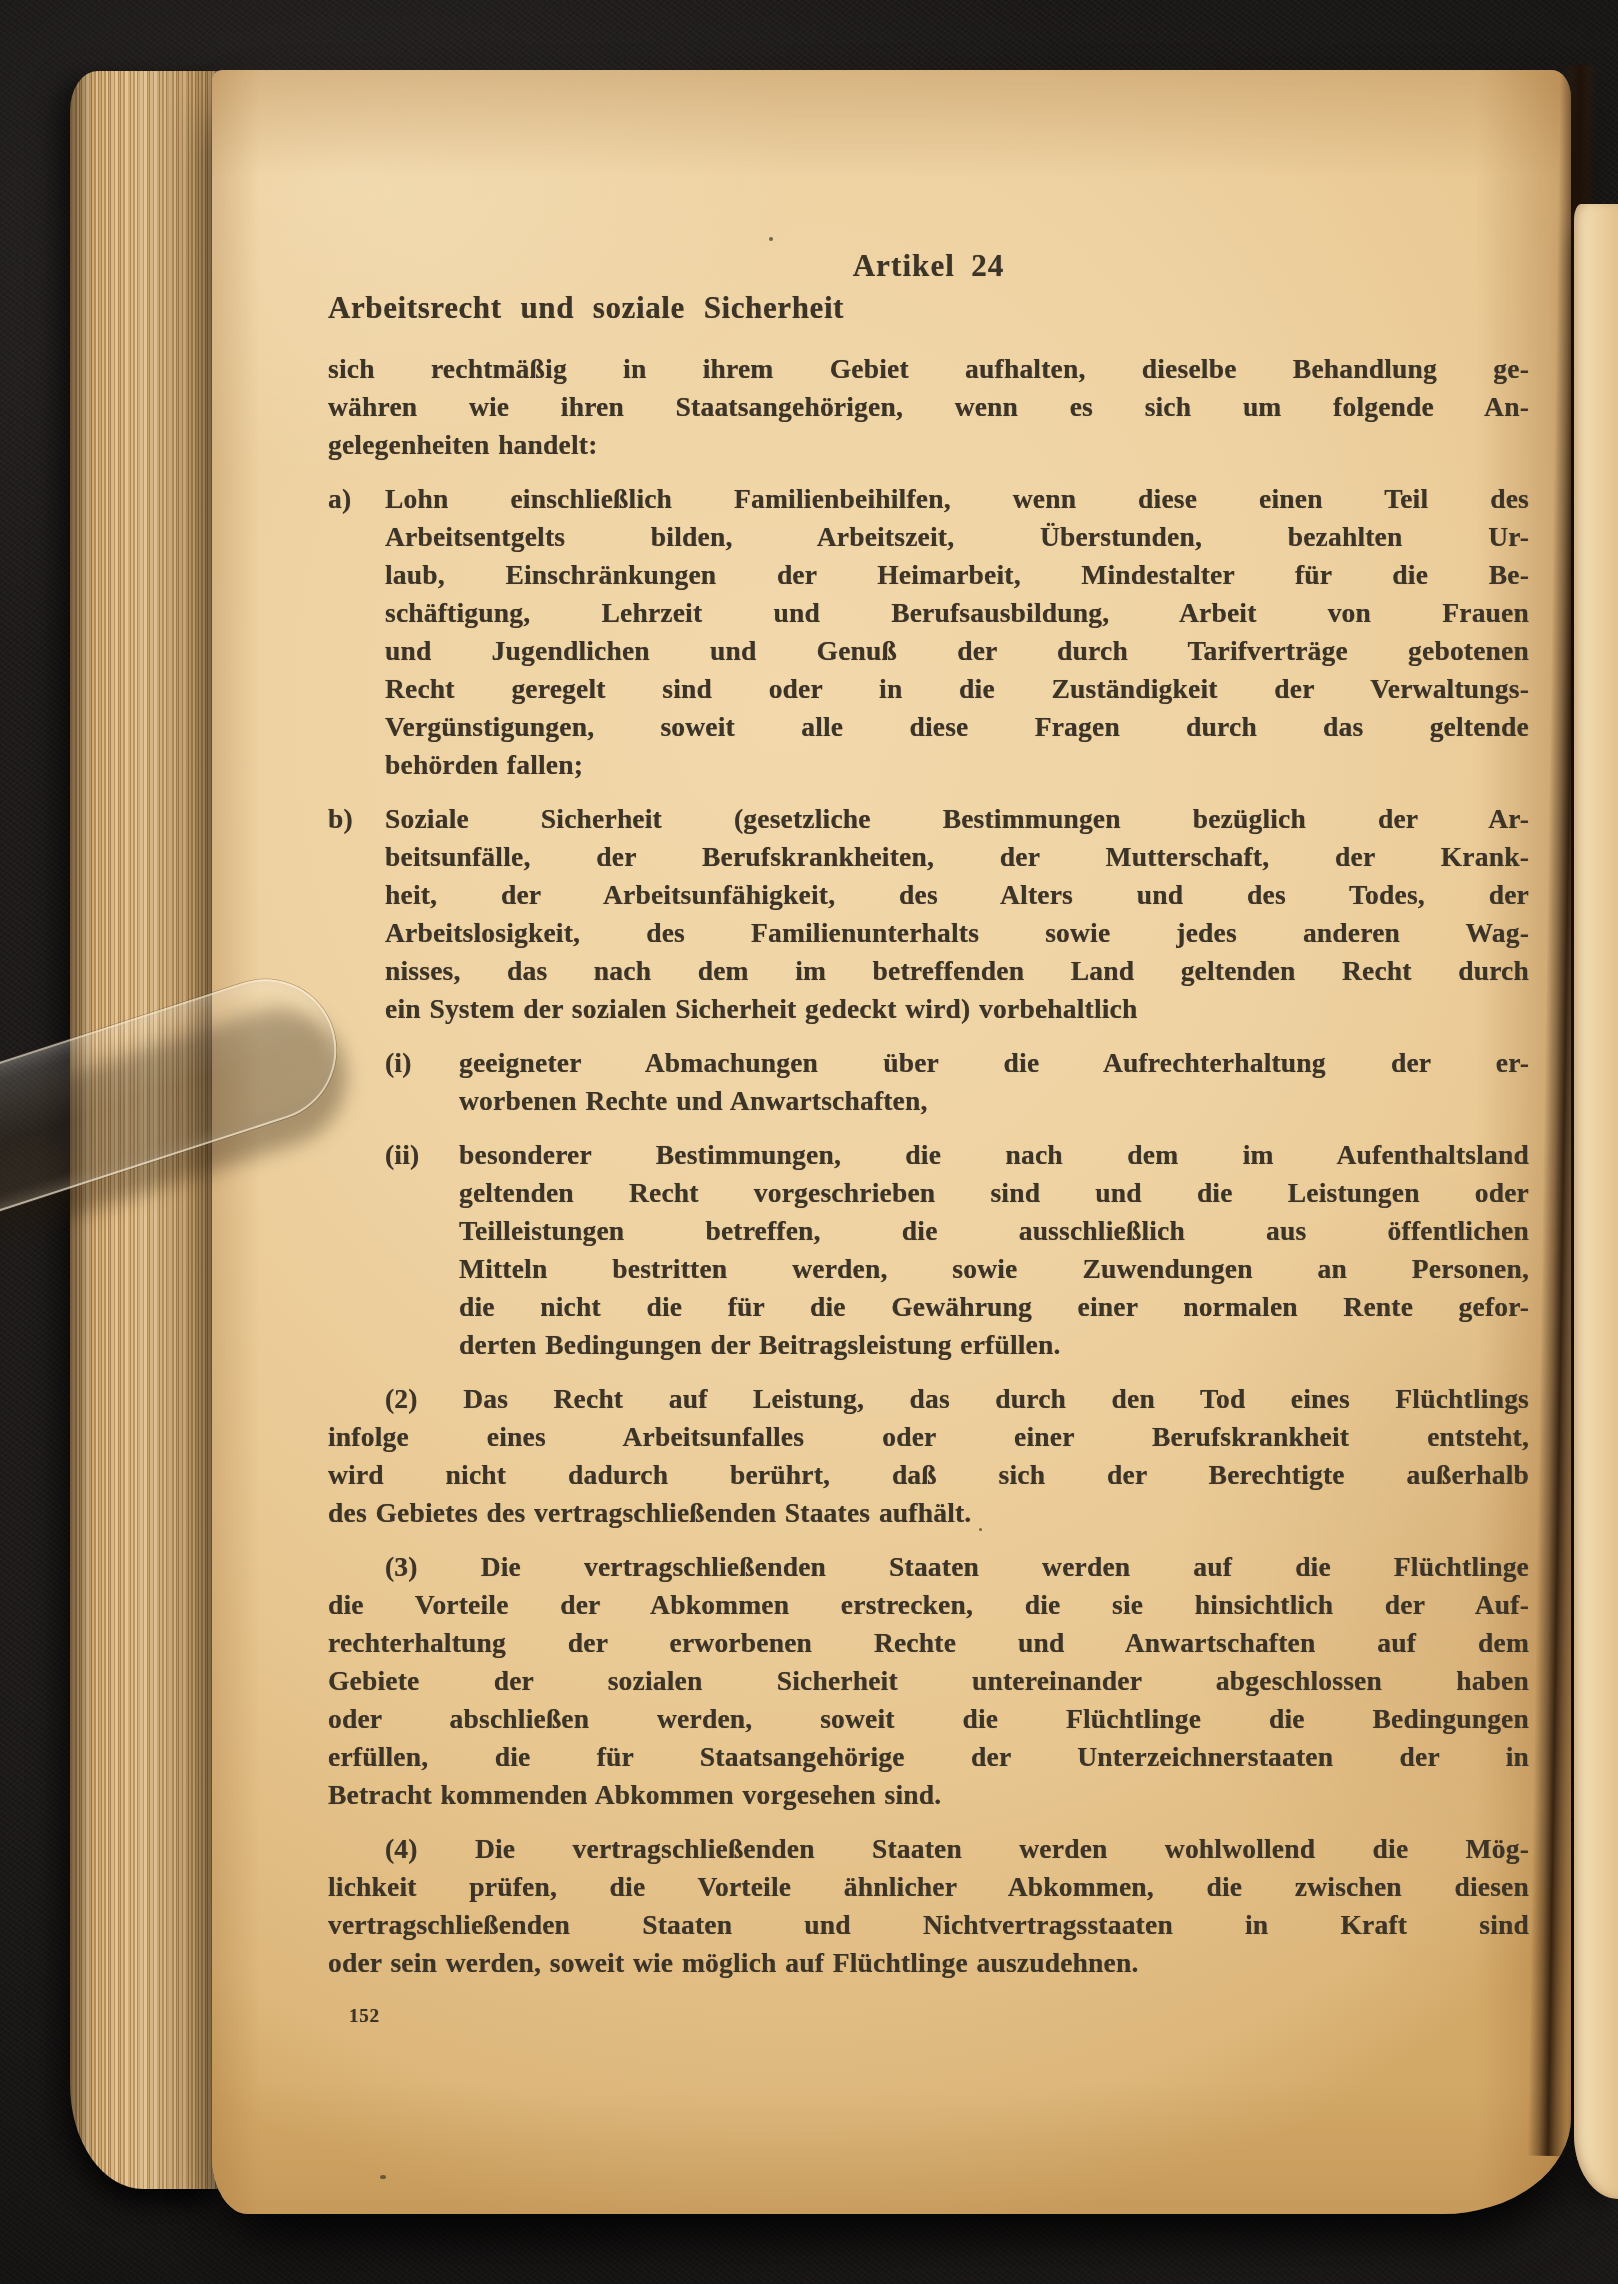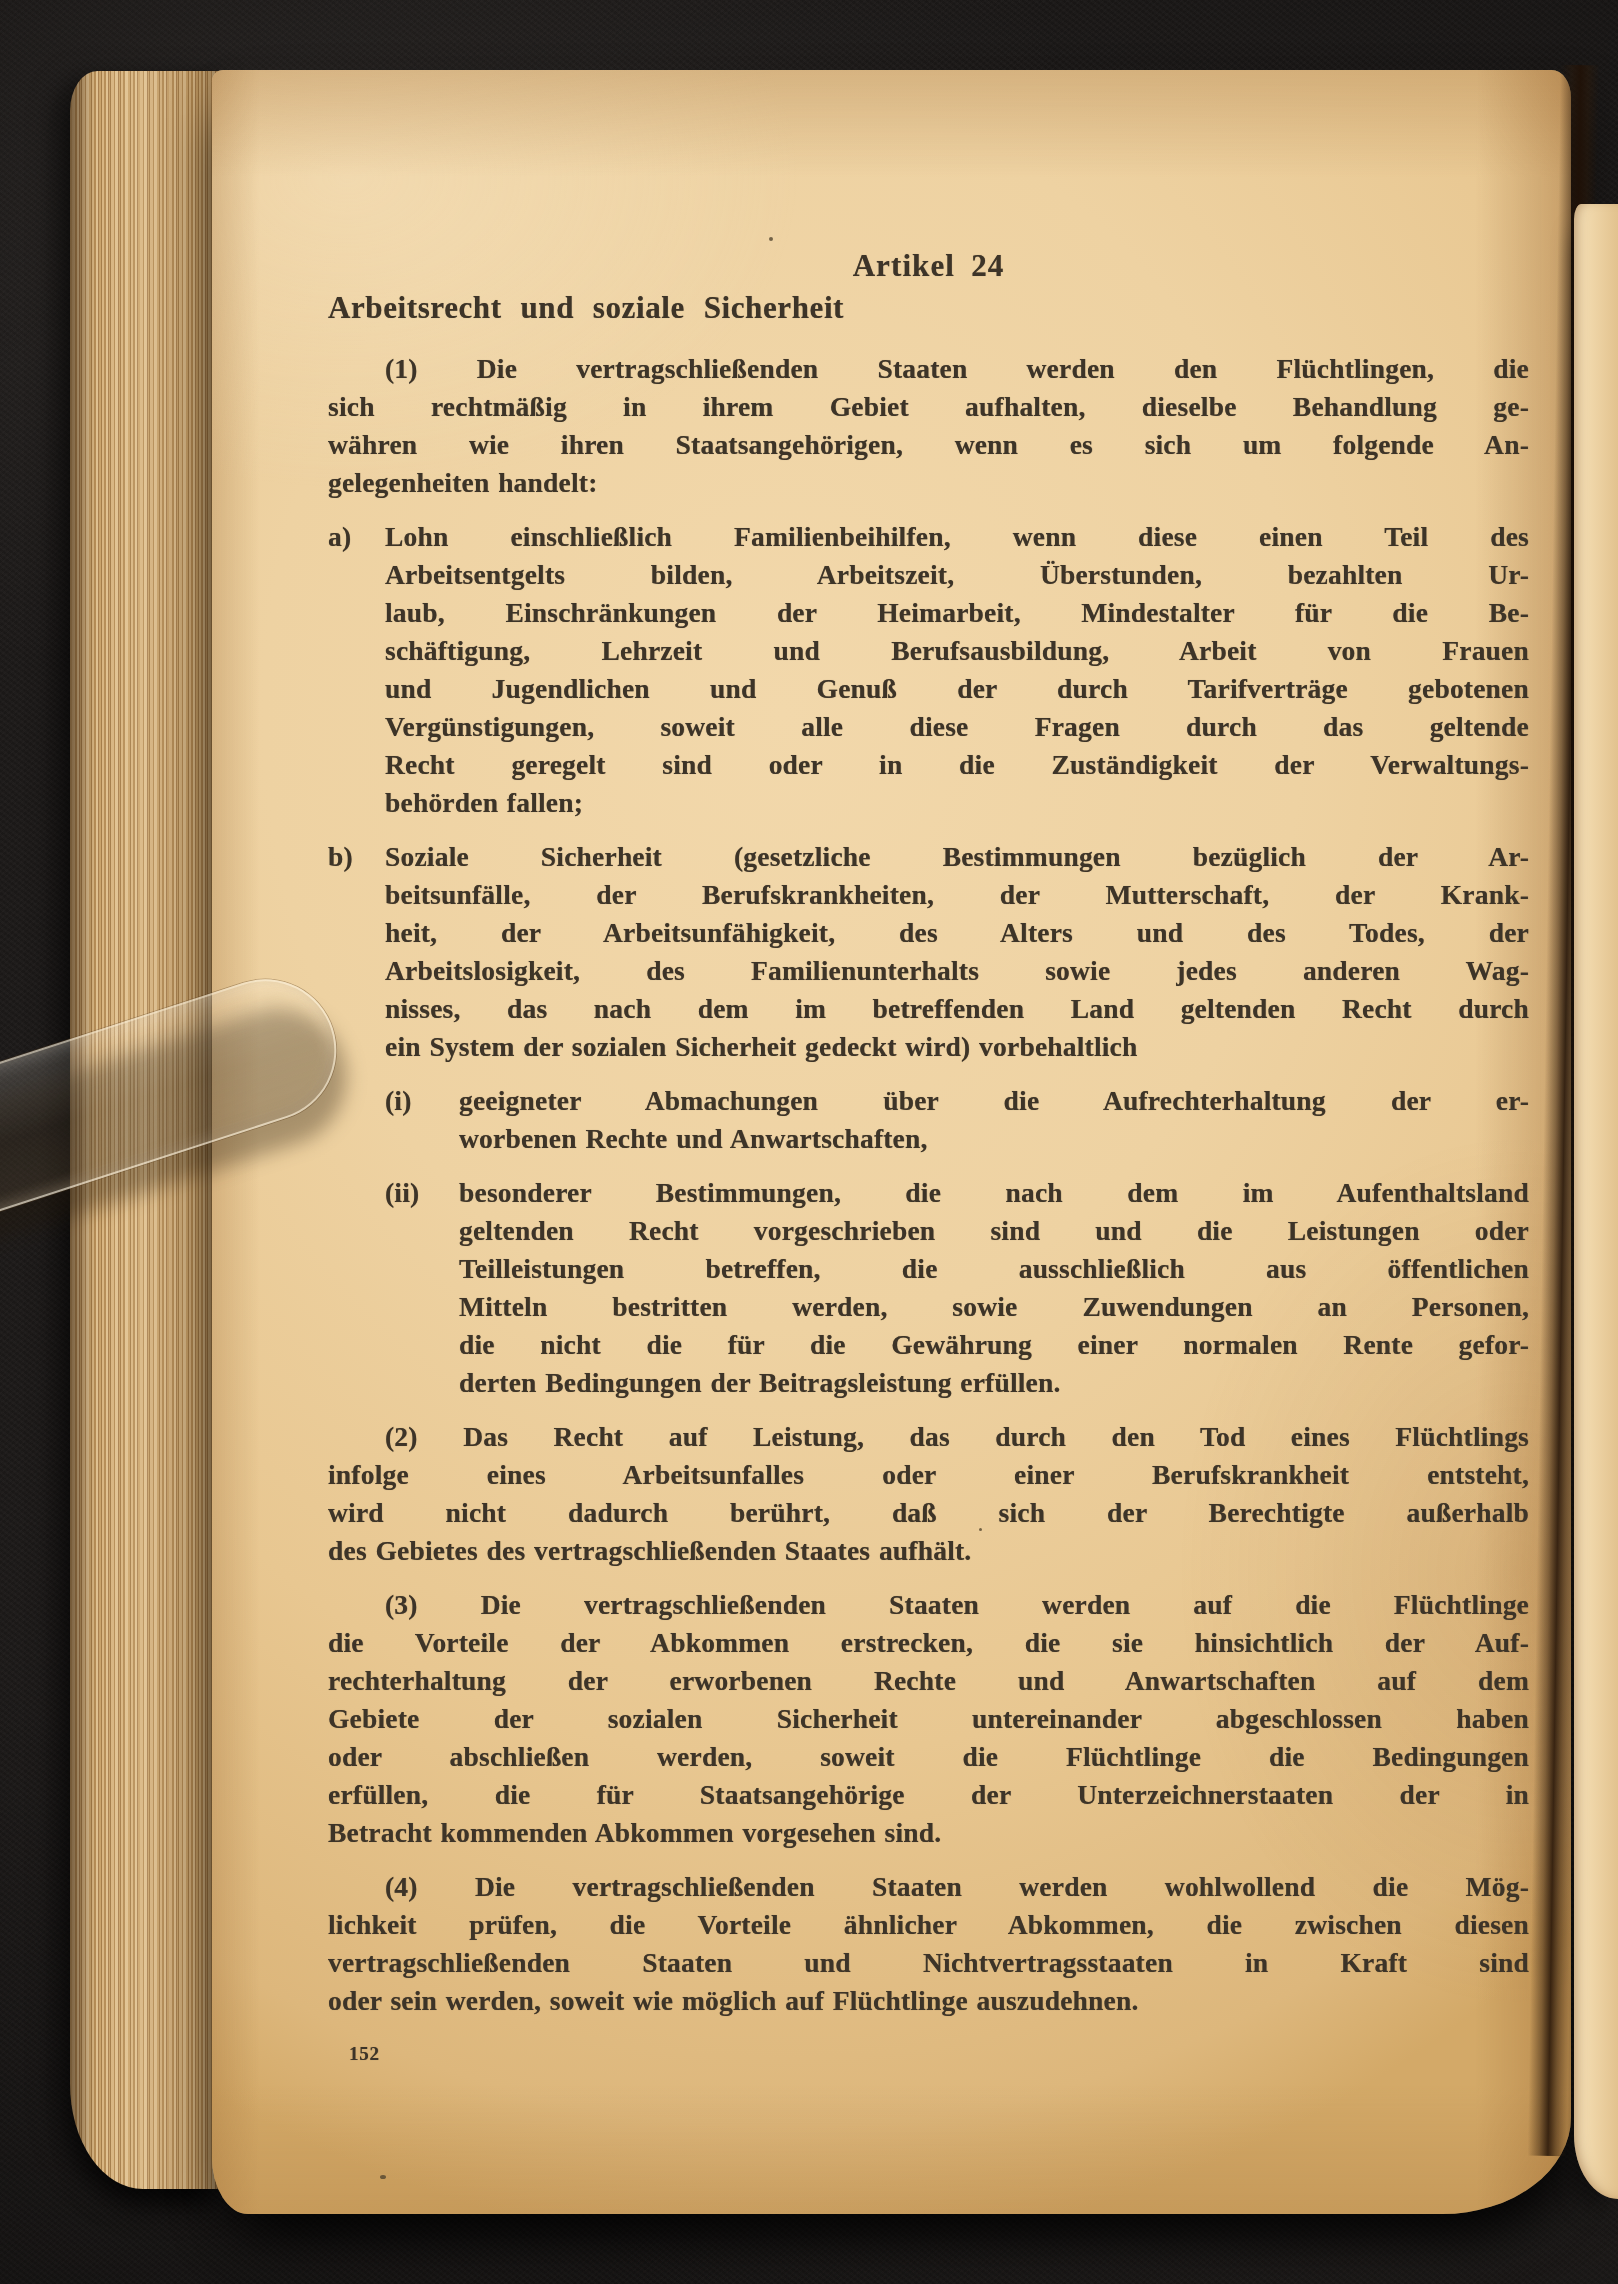--- a/index.html
+++ b/index.html
@@ -84,36 +84,35 @@
   </div>
 
   <div class="gutter"></div>
   <div class="next-page"></div>
 
   <div class="text-col">
     <div class="h1">Artikel 24</div>
     <div class="h2">Arbeitsrecht und soziale Sicherheit</div>
 
     <div class="block first">
-      <div class="line fl">(1) Die vertragschließenden Staaten werden den Flüchtlingen, die</div>
       <div class="line">sich rechtmäßig in ihrem Gebiet aufhalten, dieselbe Behandlung ge-</div>
       <div class="line">währen wie ihren Staatsangehörigen, wenn es sich um folgende An-</div>
       <div class="line last">gelegenheiten handelt:</div>
     </div>
 
     <div class="block item">
       <div class="label">a)</div>
       <div class="lines">
         <div class="line">Lohn einschließlich Familienbeihilfen, wenn diese einen Teil des</div>
         <div class="line">Arbeitsentgelts bilden, Arbeitszeit, Überstunden, bezahlten Ur-</div>
         <div class="line">laub, Einschränkungen der Heimarbeit, Mindestalter für die Be-</div>
         <div class="line">schäftigung, Lehrzeit und Berufsausbildung, Arbeit von Frauen</div>
         <div class="line">und Jugendlichen und Genuß der durch Tarifverträge gebotenen</div>
+        <div class="line">Recht geregelt sind oder in die Zuständigkeit der Verwaltungs-</div>
         <div class="line">Vergünstigungen, soweit alle diese Fragen durch das geltende</div>
-        <div class="line">Recht geregelt sind oder in die Zuständigkeit der Verwaltungs-</div>
         <div class="line last">behörden fallen;</div>
       </div>
     </div>
 
     <div class="block item">
       <div class="label">b)</div>
       <div class="lines">
         <div class="line">Soziale Sicherheit (gesetzliche Bestimmungen bezüglich der Ar-</div>
         <div class="line">beitsunfälle, der Berufskrankheiten, der Mutterschaft, der Krank-</div>
         <div class="line">heit, der Arbeitsunfähigkeit, des Alters und des Todes, der</div>

